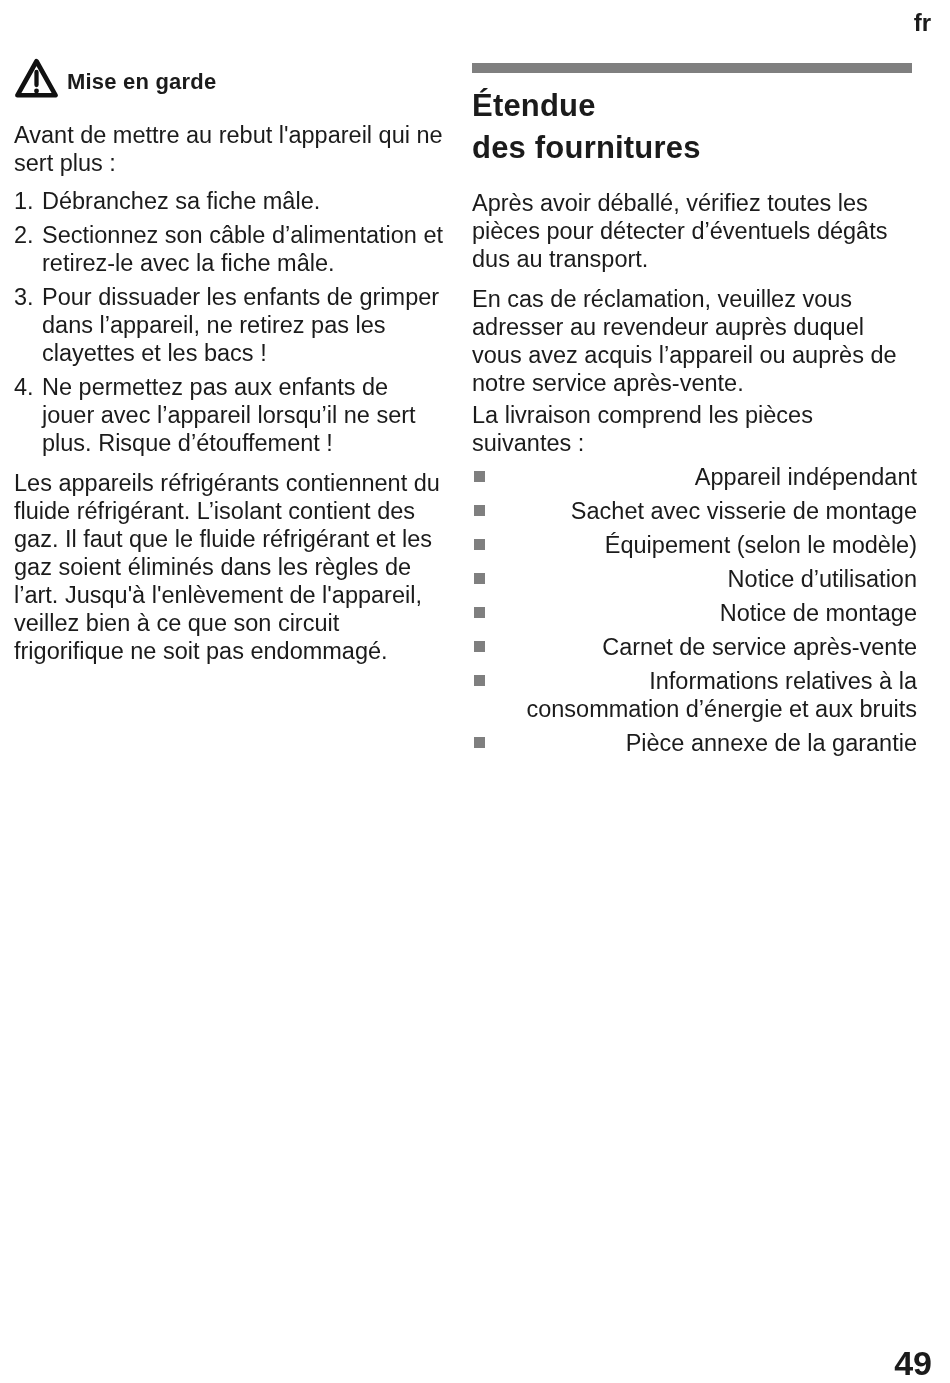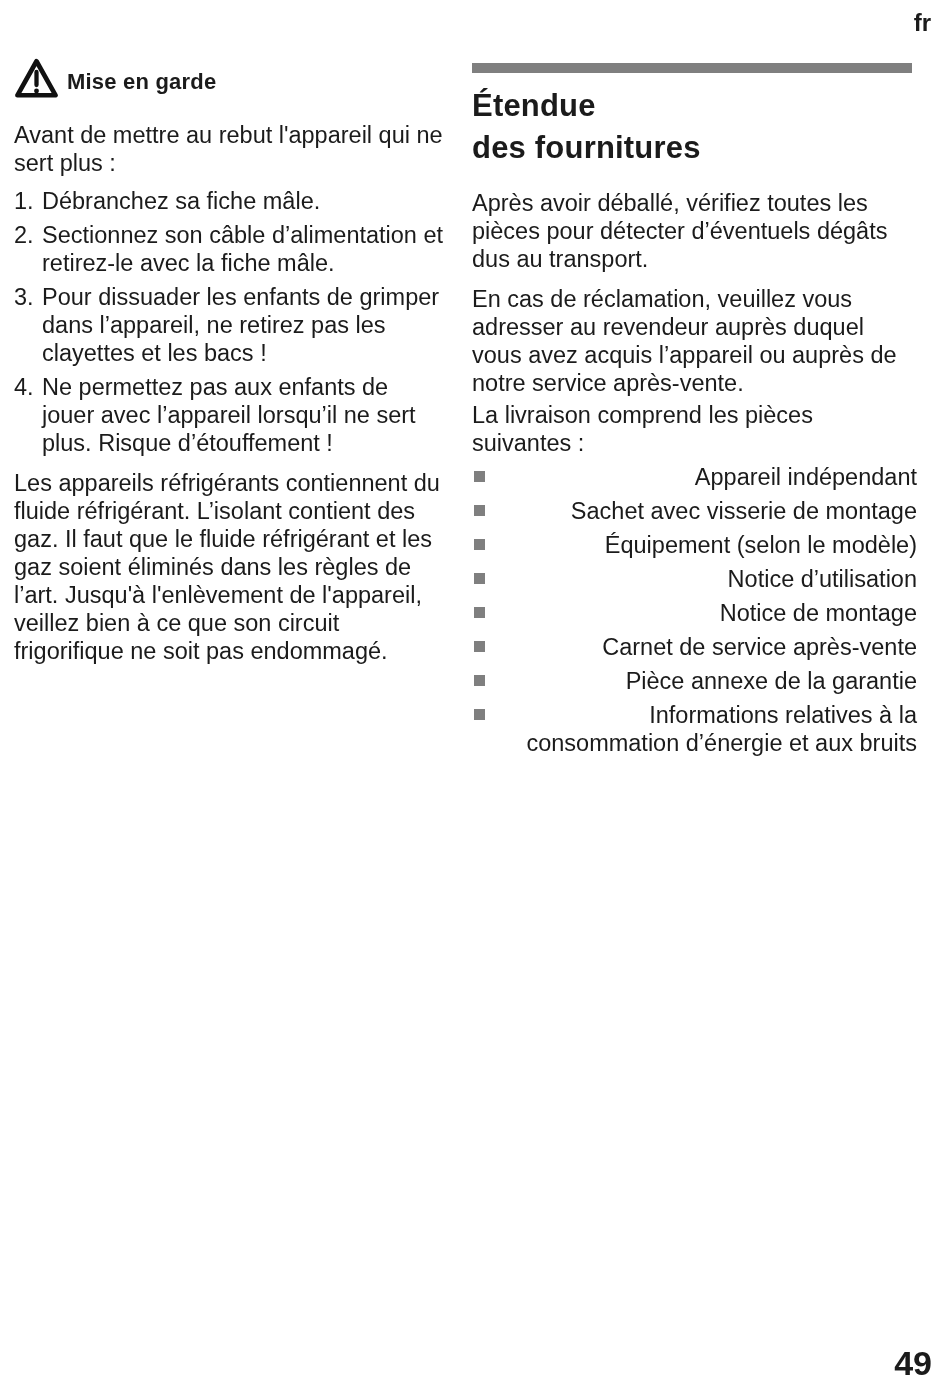--- a/index.html
+++ b/index.html
@@ -114,19 +114,19 @@
 suivantes :</p>
 
   <ul class="supply">
 
   <li><span class="sq"></span><span class="supply-text">Appareil indépendant</span></li>
       <li><span class="sq"></span><span class="supply-text">Sachet avec visserie de montage</span></li>
       <li><span class="sq"></span><span class="supply-text">Équipement (selon le modèle)</span></li>
       <li><span class="sq"></span><span class="supply-text">Notice d’utilisation</span></li>
       <li><span class="sq"></span><span class="supply-text">Notice de montage</span></li>
       <li><span class="sq"></span><span class="supply-text">Carnet de service après-vente</span></li>
-      <li><span class="sq"></span><span class="supply-text">Pièce annexe de la garantie</span></li>
       <li><span class="sq"></span><span class="supply-text">Informations relatives à la
 consommation d’énergie et aux bruits</span></li>
+      <li><span class="sq"></span><span class="supply-text">Pièce annexe de la garantie</span></li>
     </ul>
 </div>
 
 <div class="page-number">49</div>
 
 </body></html>

